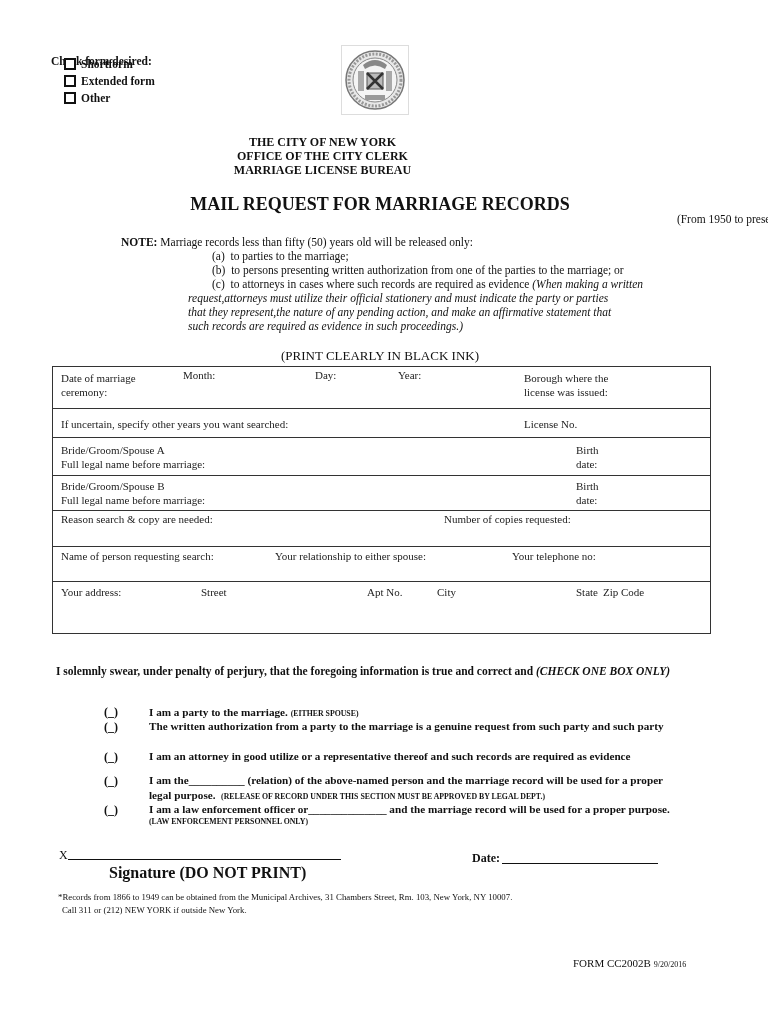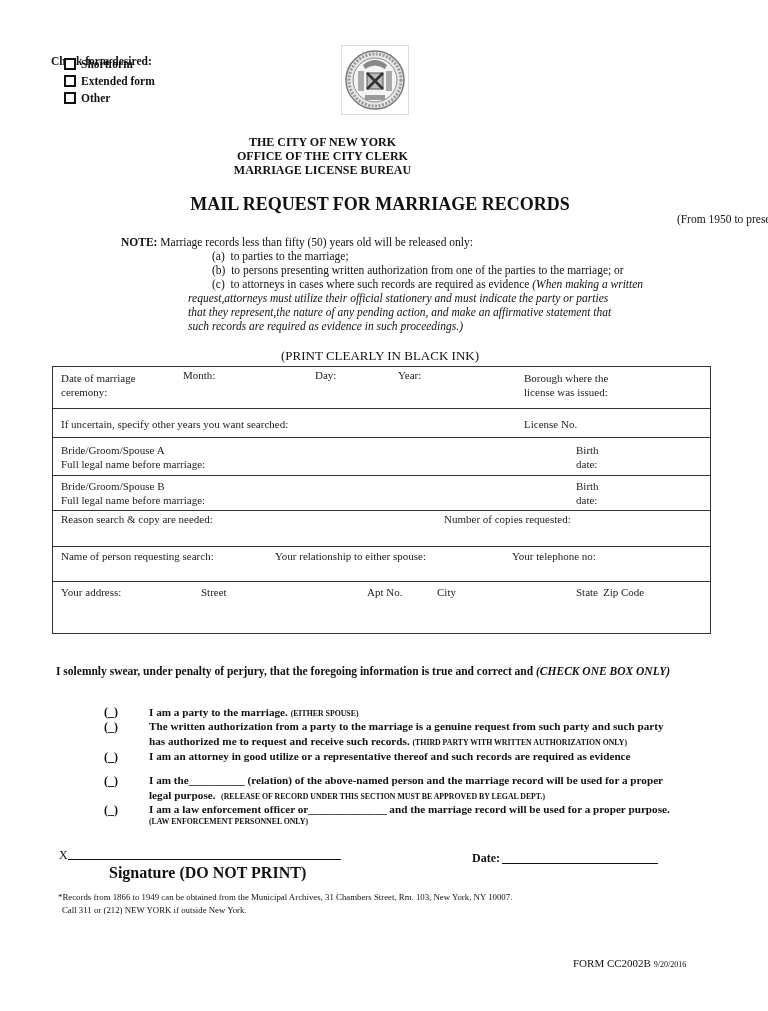--- a/index.html
+++ b/index.html
@@ -172,22 +172,20 @@
 
 <div class="abs opt-box" style="top:705px">(_)</div>
 <div class="abs opt-text" style="top:705px">
   <span>I am a party to the marriage.</span>
   <span class="small-caps">(EITHER SPOUSE)</span>
 </div>
 
 <div class="abs opt-box" style="top:720px">(_)</div>
 <div class="abs opt-text" style="top:719px">
   <div>The written authorization from a party to the marriage is a genuine request from such party and such party</div>
-  <div><span>has authorized me to request and receive such records.</span>
-  <span class="small-caps">(THIRD PARTY WITH WRITTEN AUTHORIZATION  ONLY)</span></div>
 </div>
 
 <div class="abs opt-box" style="top:750px">(_)</div>
 <div class="abs opt-text" style="top:749px">
   <div>I am an attorney in good utilize or a representative thereof and such records are required as evidence</div>
 </div>
 
 <div class="abs opt-box" style="top:774px">(_)</div>
 <div class="abs opt-text" style="top:773px">
   <div>I am the__________ (relation) of the above-named person and the marriage record will be used for a proper</div>

